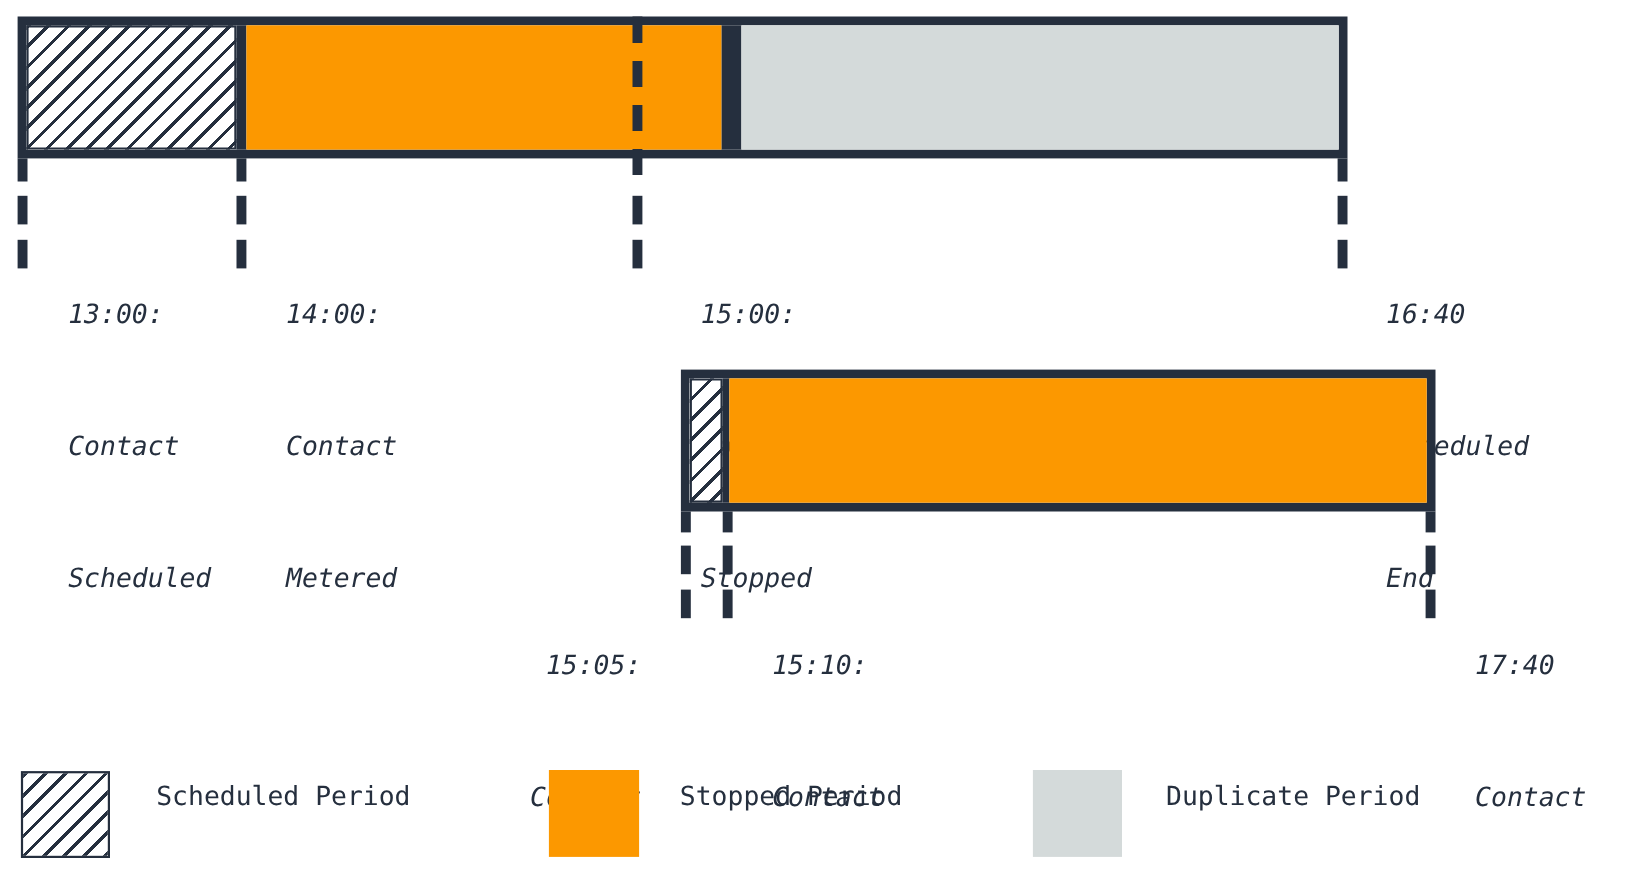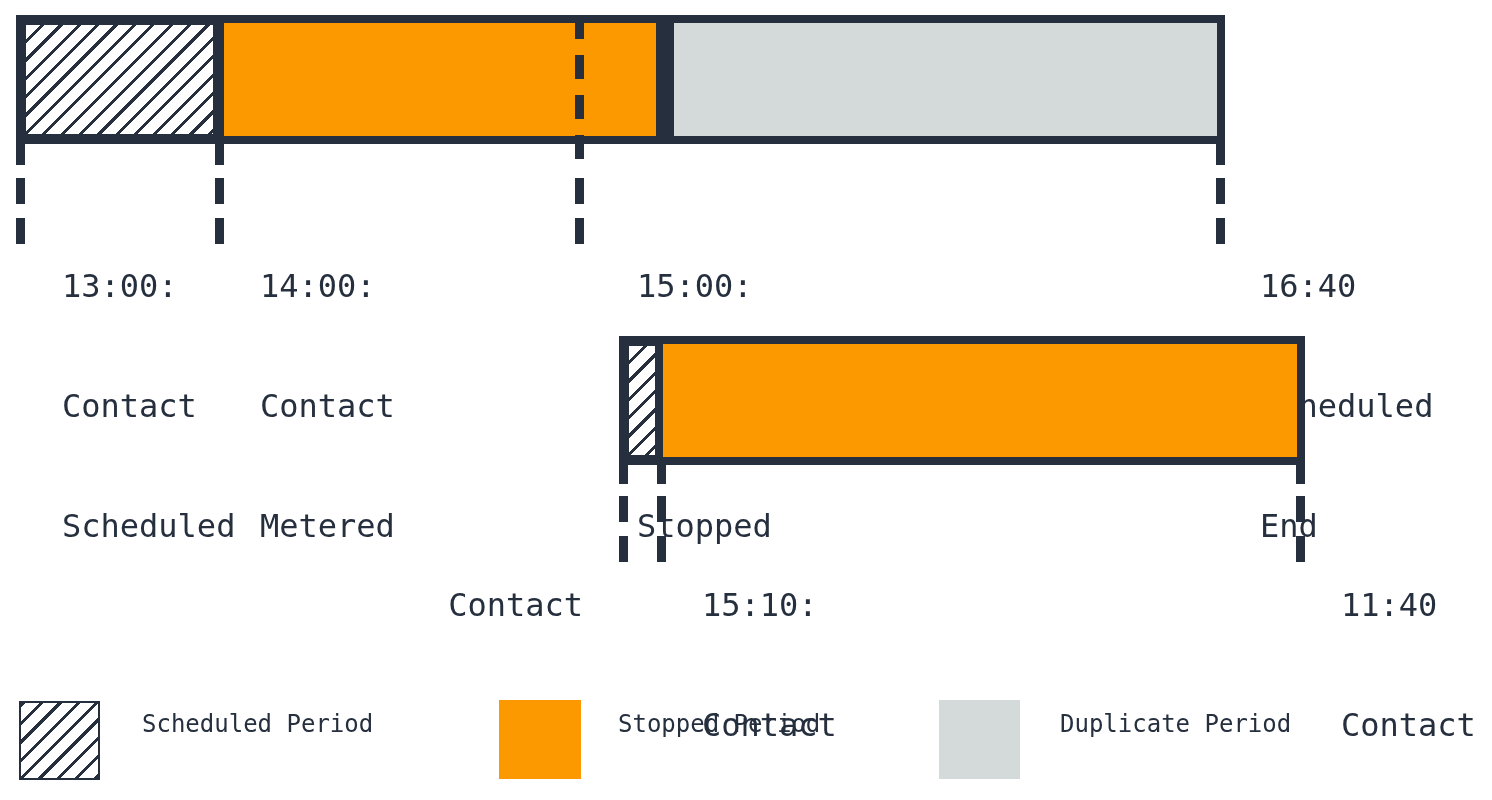--- a/index.html
+++ b/index.html
@@ -50,23 +50,24 @@
     position:absolute;
     display:flex;flex-direction:column;gap:14px;
     width:9px;
   }
   .dashpair .dash{
     width:9px;height:26px;background:var(--ink);
   }
   
   .evlabel{
     position:absolute;
-    font-size:32px;line-height:40px;
+    font-size:24px;line-height:40px;
     white-space:pre;
     color:var(--ink);
+    font-style:italic;
   }
   .evlabel.right{text-align:right;}
   
   .swatch{
     position:absolute;
     width:81px;height:79px;
     box-sizing:border-box;
   }
   .swatch.hatch{
     border:2px solid var(--ink);
@@ -155,30 +156,31 @@
   <div class="dashpair" style="left:657px;top:496px;">
     <div class="dash"></div>
     <div class="dash"></div>
   </div>
   <div class="dashpair" style="left:1296px;top:496px;">
     <div class="dash"></div>
     <div class="dash"></div>
   </div>
 
   <div class="evlabel right" style="left:333px;top:505px;width:250px;">
+    <div>15:05:</div>
     <div>Contact</div>
     
   </div>
   <div class="evlabel" style="left:702px;top:505px;">
     <div>15:10:</div>
     <div>Contact</div>
     
   </div>
   <div class="evlabel" style="left:1341px;top:505px;">
-    <div>11:40</div>
+    <div>17:40</div>
     <div>Contact</div>
     
   </div>
 
   <div>
     <div class="swatch hatch" style="left:19px;top:701px;"></div>
     <div class="legend-label" style="left:142px;top:707px;">Scheduled Period</div>
 
     <div class="swatch orange" style="left:499px;top:700px;"></div>
     <div class="legend-label" style="left:618px;top:707px;">Stopped Period</div>

